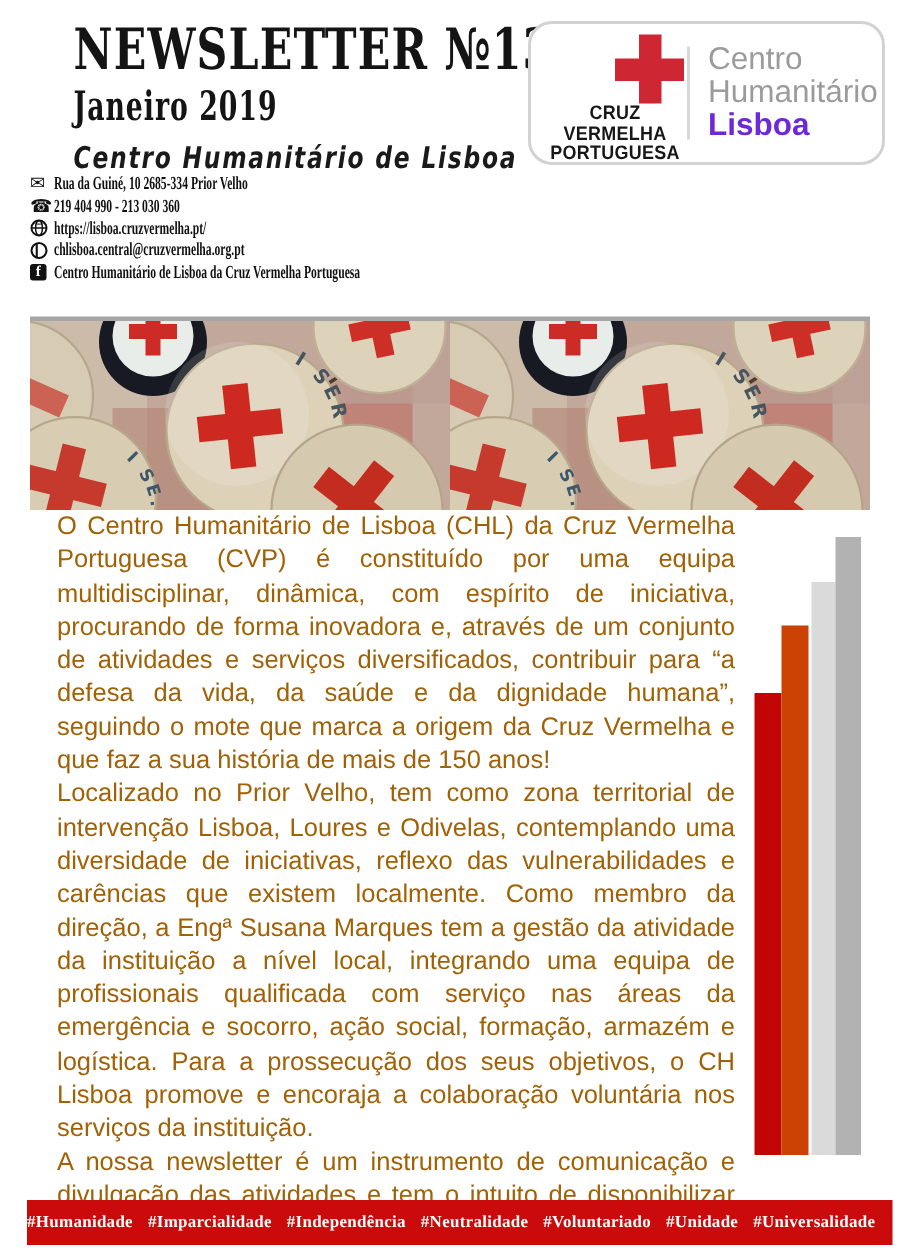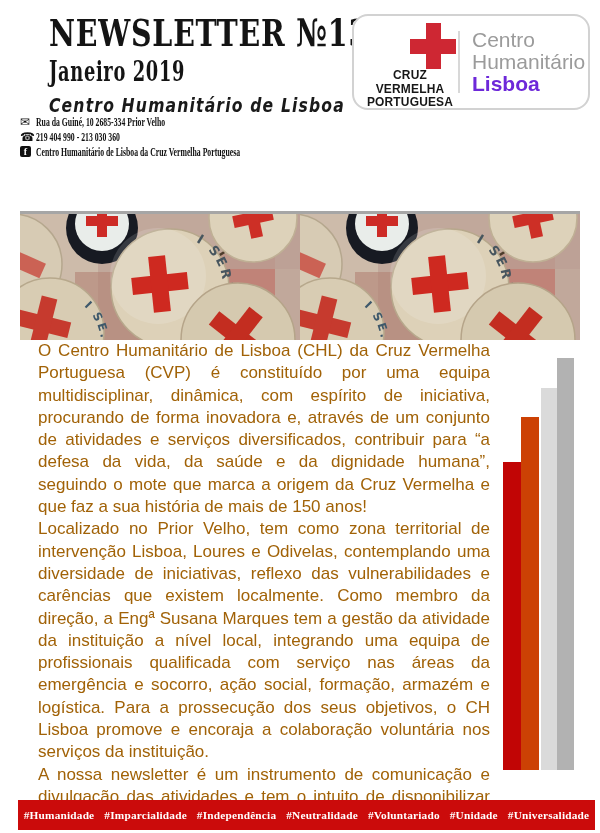--- a/index.html
+++ b/index.html
@@ -50,21 +50,21 @@
 
   
   .bar{position:absolute;}
   .bar-1{left:503px;top:462px;width:18px;height:308px;}
   .bar-2{left:521px;top:417px;width:18px;height:353px;}
   .bar-3{left:541px;top:388px;width:16px;height:382px;}
   .bar-4{left:557px;top:358px;width:17px;height:412px;}
 
   
   .footer{position:absolute;left:18px;top:800px;width:577px;height:30px;display:flex;
-        align-items:center;justify-content:center;gap:10px;}
+        align-items:center;justify-content:flex-start;gap:10px;}
   .footer span{color:#ffffff;font-family:"Liberation Serif",serif;font-weight:700;font-size:11.3px;
         white-space:nowrap;letter-spacing:.2px;}
 </style>
 </head>
 <body>
 
 <div class="page">
 
   <div class="masthead">
     <div class="title">NEWSLETTER №13</div>
@@ -93,20 +93,40 @@
   </div>
 
   <div class="contact">
     <div class="c-row">
       <span class="c-icon">✉</span>
       <span class="c-text">Rua da Guiné, 10  2685-334 Prior Velho</span>
     </div>
     <div class="c-row">
       <span class="c-icon">☎</span>
       <span class="c-text">219 404 990 - 213 030 360</span>
+    </div>
+    <div class="c-row">
+      <span class="c-icon">
+        <svg width="12" height="12" viewBox="0 0 12 12">
+            <circle cx="6" cy="6" r="5" fill="none" stroke="#111" stroke-width="1.3"></circle>
+            <ellipse cx="6" cy="6" rx="2.3" ry="5" fill="none" stroke="#111" stroke-width="1"></ellipse>
+            <line x1="1" y1="6" x2="11" y2="6" stroke="#111" stroke-width="1"></line>
+            <path d="M2.5,3 a5,3 0 0 0 7,0" fill="#111" opacity=".85"></path>
+          </svg>
+      </span>
+      <span class="c-text">https://lisboa.cruzvermelha.pt/</span>
+    </div>
+    <div class="c-row">
+      <span class="c-icon">
+        <svg width="12" height="12" viewBox="0 0 12 12">
+            <circle cx="6" cy="6" r="5" fill="none" stroke="#111" stroke-width="1.4"></circle>
+            <line x1="4.5" y1="1.5" x2="4.5" y2="10.5" stroke="#111" stroke-width="1.4"></line>
+          </svg>
+      </span>
+      <span class="c-text">chlisboa.central@cruzvermelha.org.pt</span>
     </div>
     <div class="c-row">
       <span class="c-icon">
           <span class="fb-box">f</span>
         </span>
       <span class="c-text">Centro Humanitário de Lisboa da Cruz Vermelha Portuguesa</span>
     </div>
   </div>
 
   <div class="photo">

